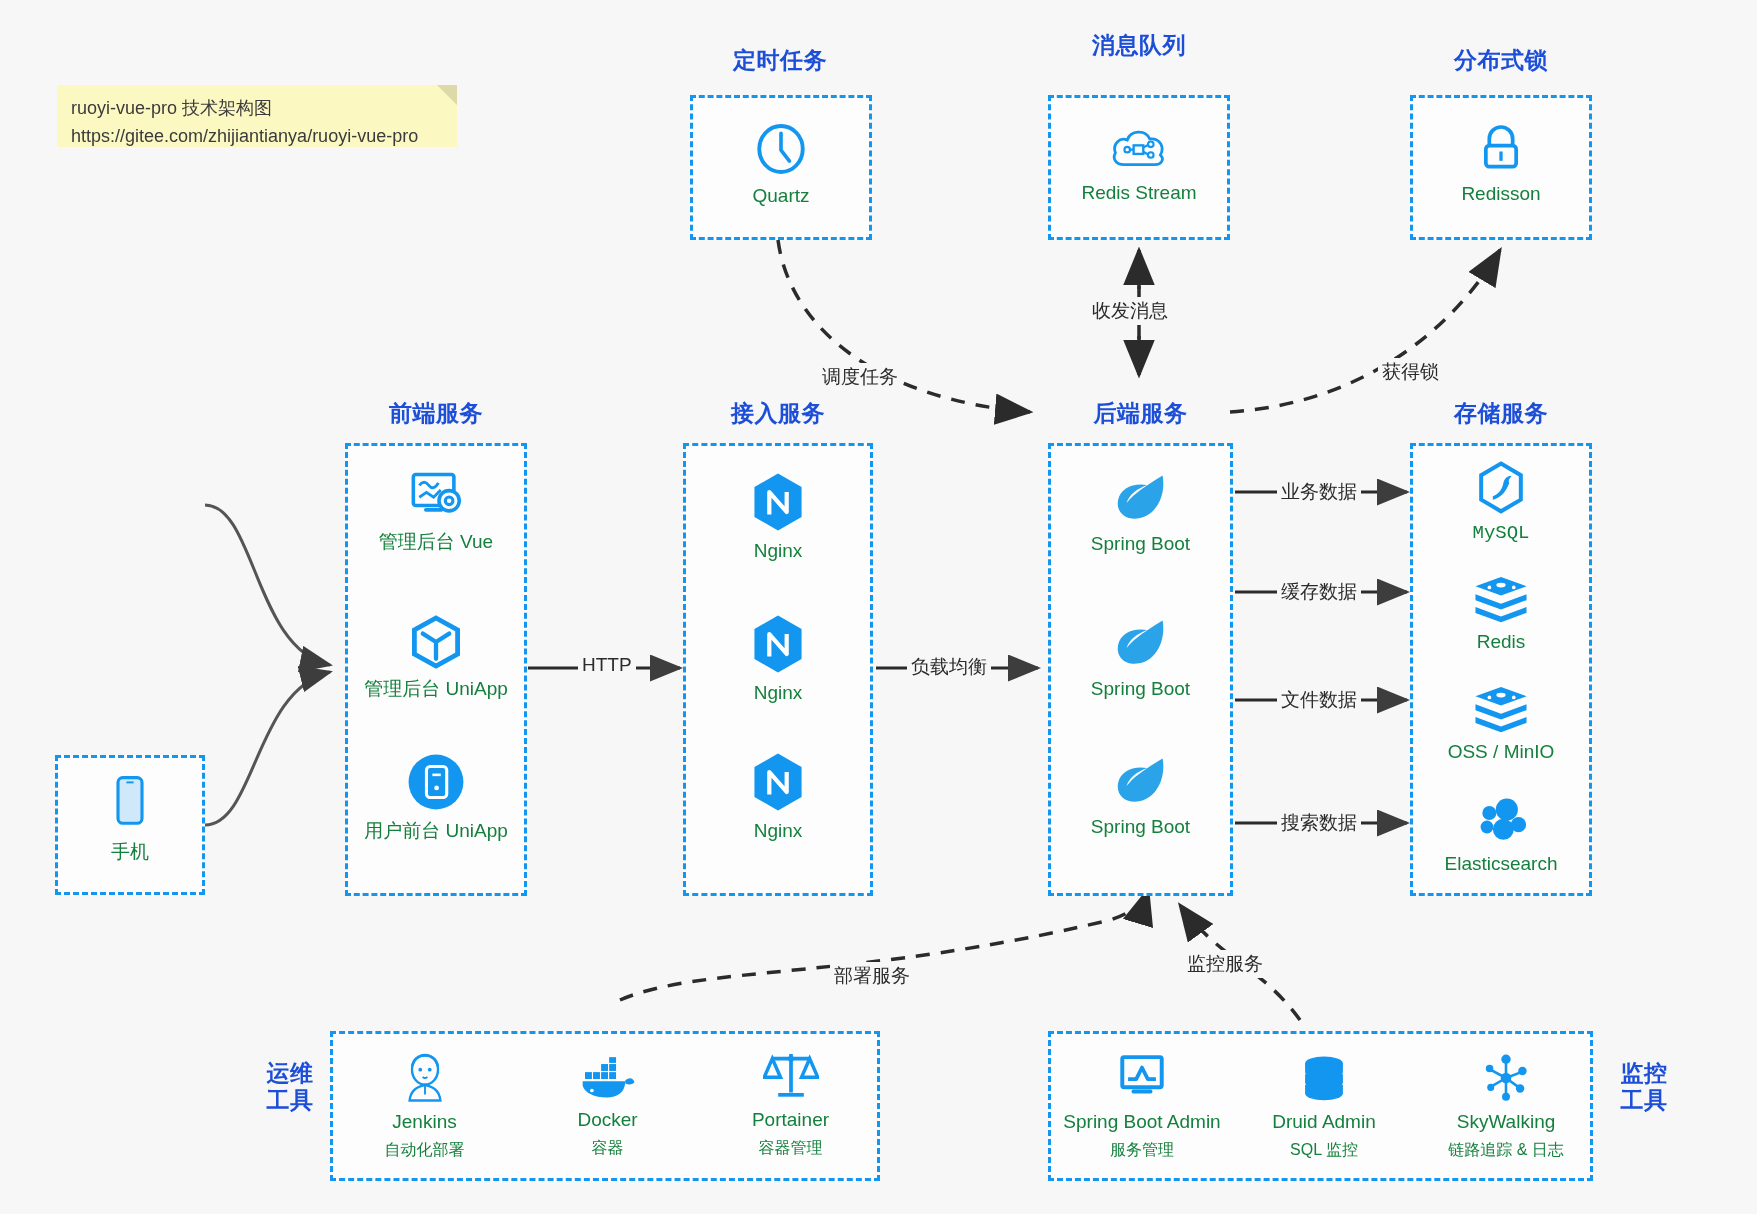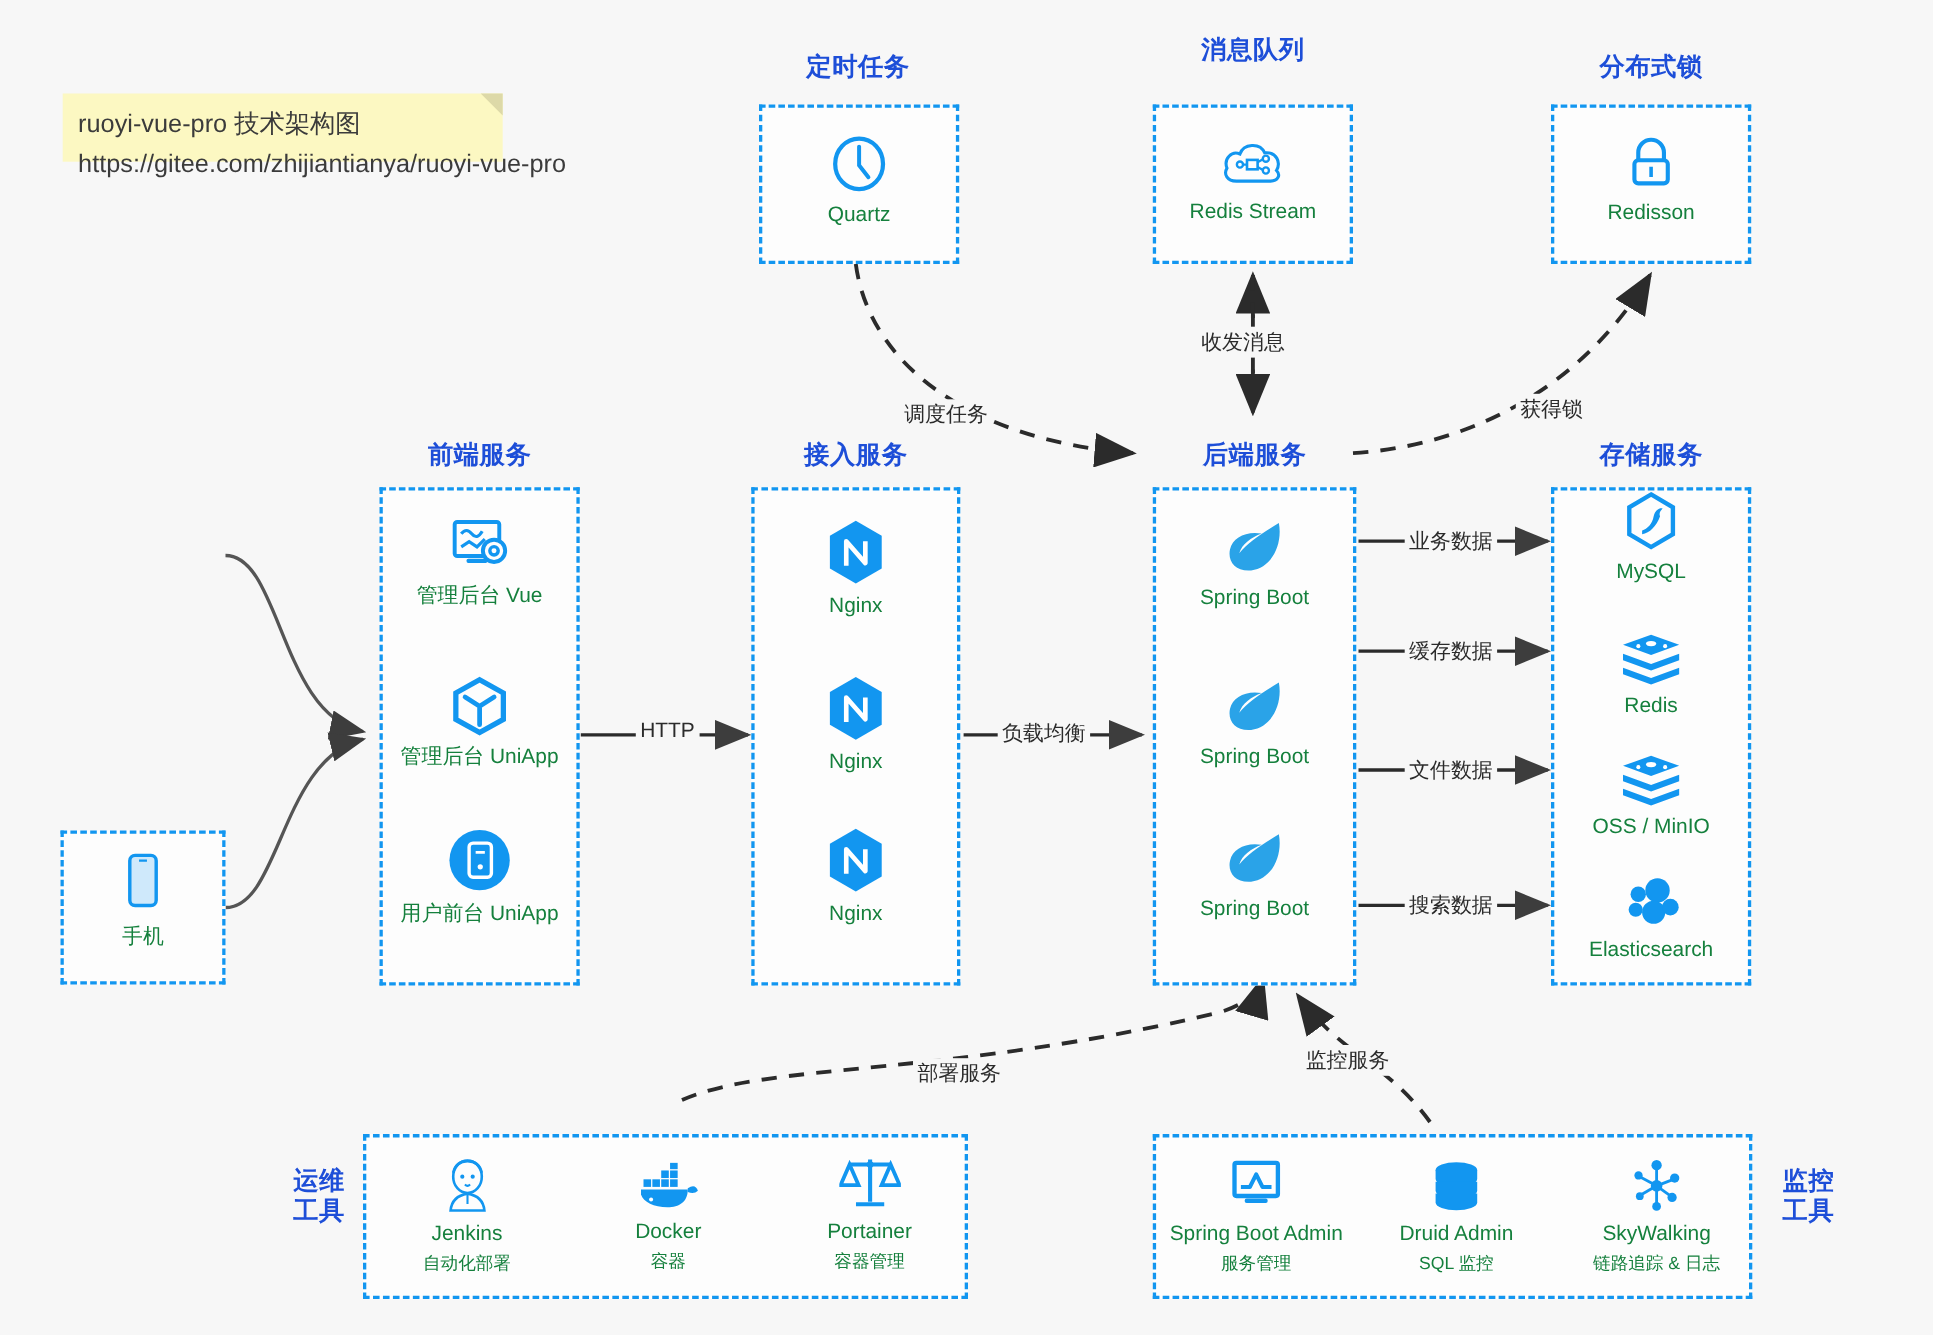--- a/index.html
+++ b/index.html
@@ -44,21 +44,21 @@
   .cell .lbl.sub { font-size: 16px; }
   .ico { display: block; margin: 0 auto; }
 
   
   #note {
     position: absolute;
     left: 57px; top: 85px;
     width: 400px; height: 62px;
     background: #fcf8c2;
     padding: 10px 12px 0 14px;
-    font-size: 23px;
+    font-size: 18px;
     color: #3b3b3b;
     line-height: 1.55;
     white-space: nowrap;
   }
   #note-fold {
     position: absolute; right: 0; top: 0;
     width: 0; height: 0;
     border-left: 20px solid transparent;
     border-top: 20px solid #ddd9a8;
   }
@@ -255,21 +255,21 @@
       <svg class="ico" width="60" height="58" viewBox="0 0 50 48">
         <path d="M43 6 C46 22 38 40 22 42 C10 43 4 35 6 26 C8 17 18 12 30 14 C22 17 15 22 13 29 C19 21 30 14 43 6 Z" fill="#2aa3e8"></path>
       </svg>
       <div class="lbl">Spring Boot</div>
     </div>
   </div>
 
   <div class="sec-title" style="left:1410px; top:398px; width:182px;">存储服务</div>
   <div class="dbox" style="left:1410px; top:443px; width:182px; height:453px;">
 
-    <div class="cell" style="top:0;">
+    <div class="cell" style="top:14px;font-family:Liberation Mono, monospace;">
       <svg class="ico" width="56" height="56" viewBox="0 0 48 48">
         <path d="M24 3 L41 13 L41 34 L24 44 L7 34 L7 13 Z" fill="none" stroke="#1296f0" stroke-width="3.4"></path>
         <path d="M17 31 C21 30 25 26 26 20 C27 15 31 13 33 14 C31 16 30 18 31 20 C28 28 23 33 17 34 Z" fill="#1296f0"></path>
       </svg>
       <div class="lbl">MySQL</div>
     </div>
 
     <div class="cell" style="top:128px;">
       <svg class="ico" width="58" height="50" viewBox="0 0 50 42">
         <path d="M25 2 L47 10 L25 18 L3 10 Z" fill="#1296f0"></path>

